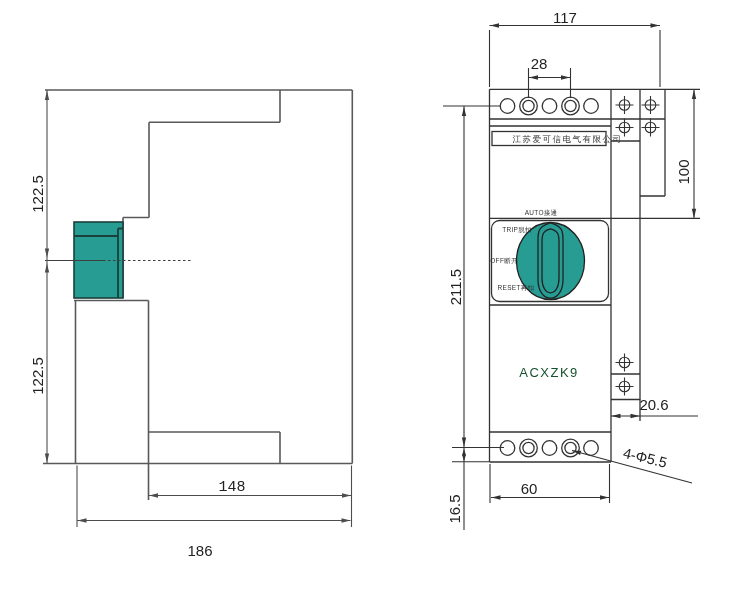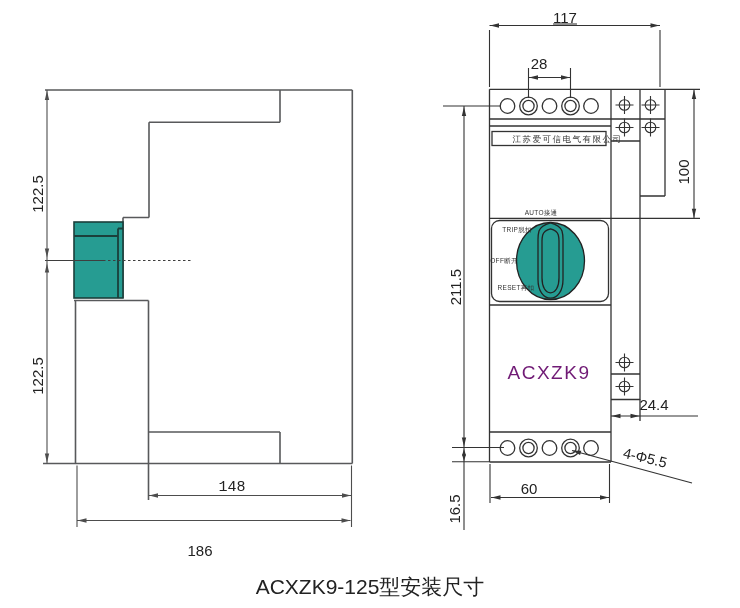--- a/index.html
+++ b/index.html
@@ -5,21 +5,21 @@
   html,body{margin:0;padding:0;background:#fff;}
   .canvas{position:relative;width:740px;height:608px;background:#ffffff;overflow:hidden;
           font-family:"Liberation Sans","DejaVu Sans",sans-serif;}
   svg{position:absolute;left:0;top:0;}
   .lbl{position:absolute;transform:translate(-50%,-50%);color:#222;white-space:nowrap;
        font-family:"Liberation Sans","DejaVu Sans",sans-serif;line-height:1;}
   .dim{font-size:15px;}
   .v{transform:translate(-50%,-50%) rotate(-90deg);}
   .tilt{transform:translate(-50%,-50%) rotate(13.5deg);font-size:14.5px;}
   .brand{font-size:8.5px;letter-spacing:1.5px;color:#333;padding-left:37px;}
-  .model{font-size:19px;letter-spacing:1.5px;color:#701a75;}
+  .model{font-size:13px;letter-spacing:1.5px;color:#14532d;}
   .dial-lbl{font-size:6.5px;color:#333;letter-spacing:0.3px;}
   .caption{font-size:21px;color:#222;}
 </style>
 </head>
 <body>
 
 <div class="canvas">
 
 <svg width="740" height="608" viewBox="0 0 740 608">
 
@@ -156,32 +156,31 @@
       <polygon points="572,450.5 580.1,455.0 581.3,450.8"></polygon>
     </g>
   </g>
 </svg>
 
 <div class="lbl dim v" style="left:37px;top:194px;">122.5</div>
 <div class="lbl dim v" style="left:37px;top:376px;">122.5</div>
 <div class="lbl dim" style="left:232px;top:487px;font-family:Liberation Mono, monospace;">148</div>
 <div class="lbl dim" style="left:200px;top:511px;margin-top:39px;">186</div>
 
-<div class="lbl dim" style="left:565px;top:17px;text-decoration:underline;">117</div>
+<div class="lbl dim" style="left:565px;top:17px;">117</div>
 <div class="lbl dim" style="left:539px;top:63px;">28</div>
 <div class="lbl dim v" style="left:683px;top:172px;">100</div>
 <div class="lbl dim v" style="left:455px;top:287px;">211.5</div>
-<div class="lbl dim" style="left:654px;top:404px;">24.4</div>
+<div class="lbl dim" style="left:654px;top:404px;">20.6</div>
 <div class="lbl dim v" style="left:454px;top:509px;">16.5</div>
 <div class="lbl dim" style="left:529px;top:488px;">60</div>
 <div class="lbl tilt" style="left:645px;top:458px;">4-Φ5.5</div>
 
 <div class="lbl brand" style="left:549px;top:138.5px;">江苏爱可信电气有限公司</div>
 <div class="lbl model" style="left:549px;top:372px;">ACXZK9</div>
 
 <div class="lbl dial-lbl" style="left:541px;top:213px;">AUTO接通</div>
 <div class="lbl dial-lbl" style="left:517px;top:230px;">TRIP脱扣</div>
 <div class="lbl dial-lbl" style="left:504px;top:260.5px;">OFF断开</div>
 <div class="lbl dial-lbl" style="left:516px;top:288px;">RESET再扣</div>
 
-<div class="lbl caption" style="left:370px;top:586px;">ACXZK9-125型安装尺寸</div>
 
 </div>
 
 </body></html>

